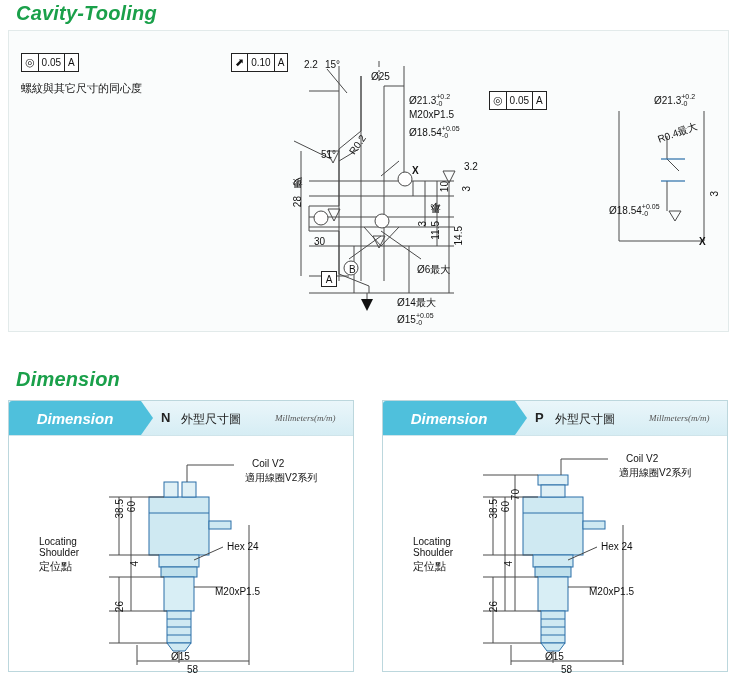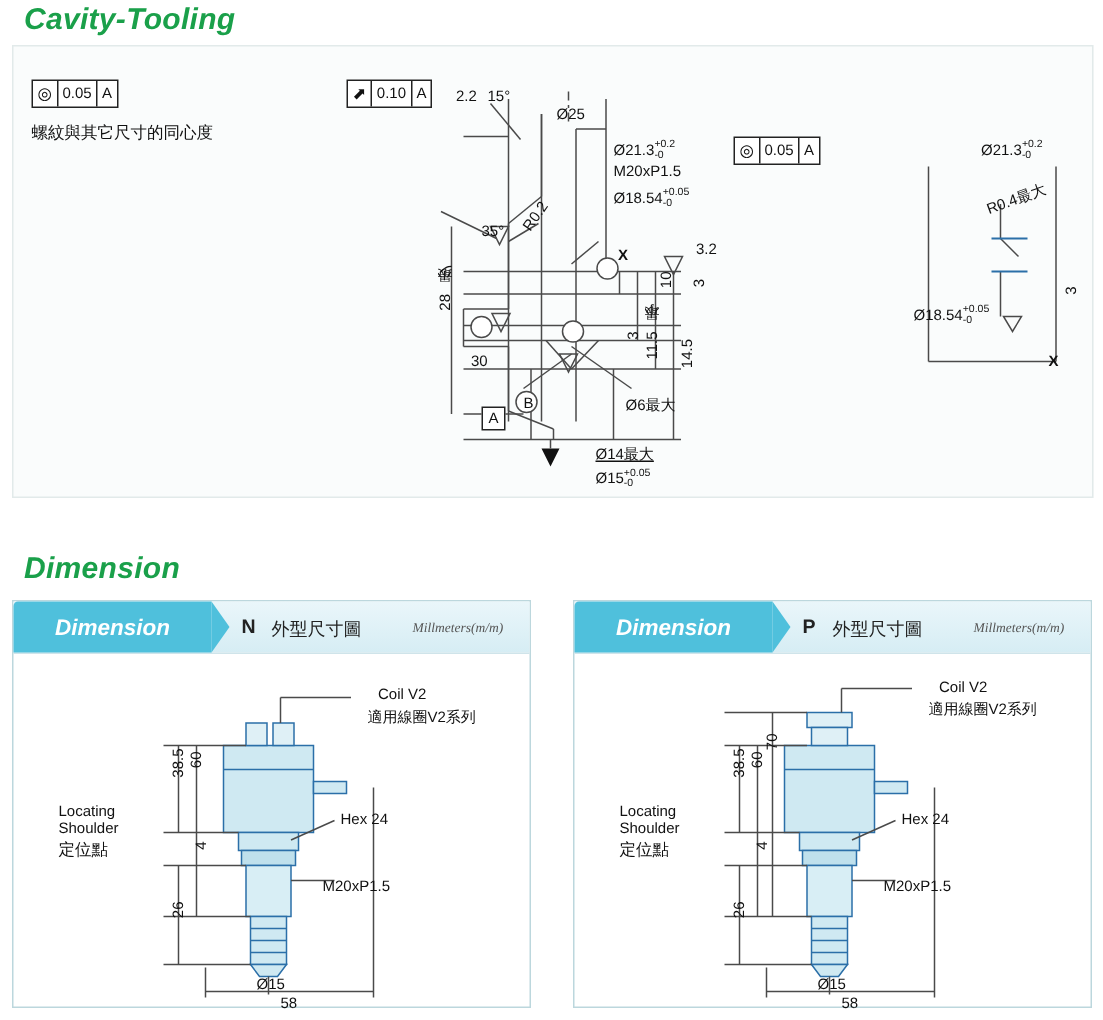--- a/index.html
+++ b/index.html
@@ -226,24 +226,24 @@
   <div class="lbl vert" style="left:420px;top:190px;">
     <span>11.5最小</span>
   </div>
   <div class="lbl vert" style="left:444px;top:195px;">
     <span>14.5</span>
   </div>
   <div class="lbl vert" style="left:282px;top:165px;">
     <span>28最少</span>
   </div>
   <div class="lbl" style="left:305px;top:205px;">30</div>
-  <div class="lbl" style="left:312px;top:118px;">35°</div>
+  <div class="lbl" style="left:312px;top:118px;">51°</div>
   <div class="lbl" style="left:338px;top:108px;transform:rotate(-55deg);">R0.2</div>
   <div class="lbl" style="left:408px;top:232px;">Ø6最大</div>
-  <div class="lbl" style="left:388px;top:265px;text-decoration:underline;">Ø14最大</div>
+  <div class="lbl" style="left:388px;top:265px;">Ø14最大</div>
   <div class="lbl" style="left:388px;top:281px;">
     <span>Ø15</span><span class="tol"><span>+0.05</span><span>-0</span></span>
   </div>
   <div class="lbl" style="left:403px;top:134px;font-weight:bold;">X</div>
 
   <div class="datum-box" style="left:312px;top:240px;">A</div>
   <div class="lbl" style="left:310px;top:183px;"></div>
   <div class="lbl" style="left:340px;top:233px;">B</div>
 
   <svg width="180" height="200" style="left:600px;top:50px;">

